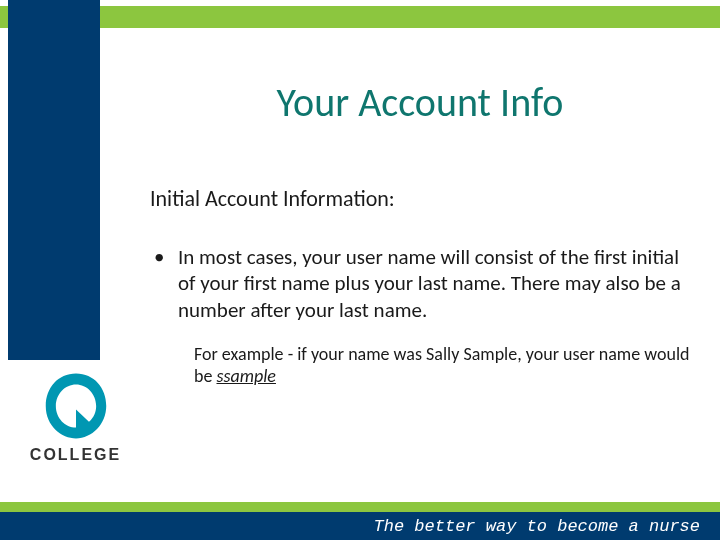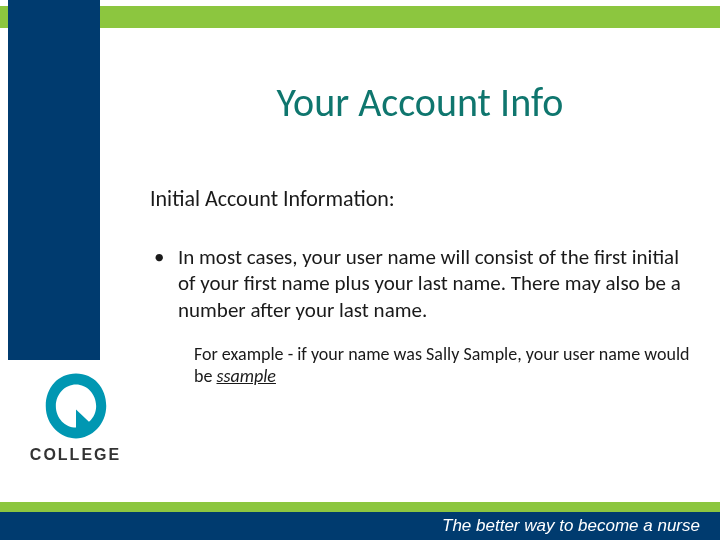--- a/index.html
+++ b/index.html
@@ -127,21 +127,21 @@
       width: 720px;
       display: flex;
       justify-content: flex-end;
       align-items: center;
       padding-right: 20px;
     }
     .tagline {
       color: #fff;
       font-style: italic;
       font-size: 17px;
-      font-family: Liberation Sans, sans-serif;
+      font-family: Liberation Mono, monospace;
     }
   </style>
 </head>
 <body>
 
 <div class="slide">
 
   <div class="top-green-bar"></div>
   <div class="left-blue-bar"></div>
 

